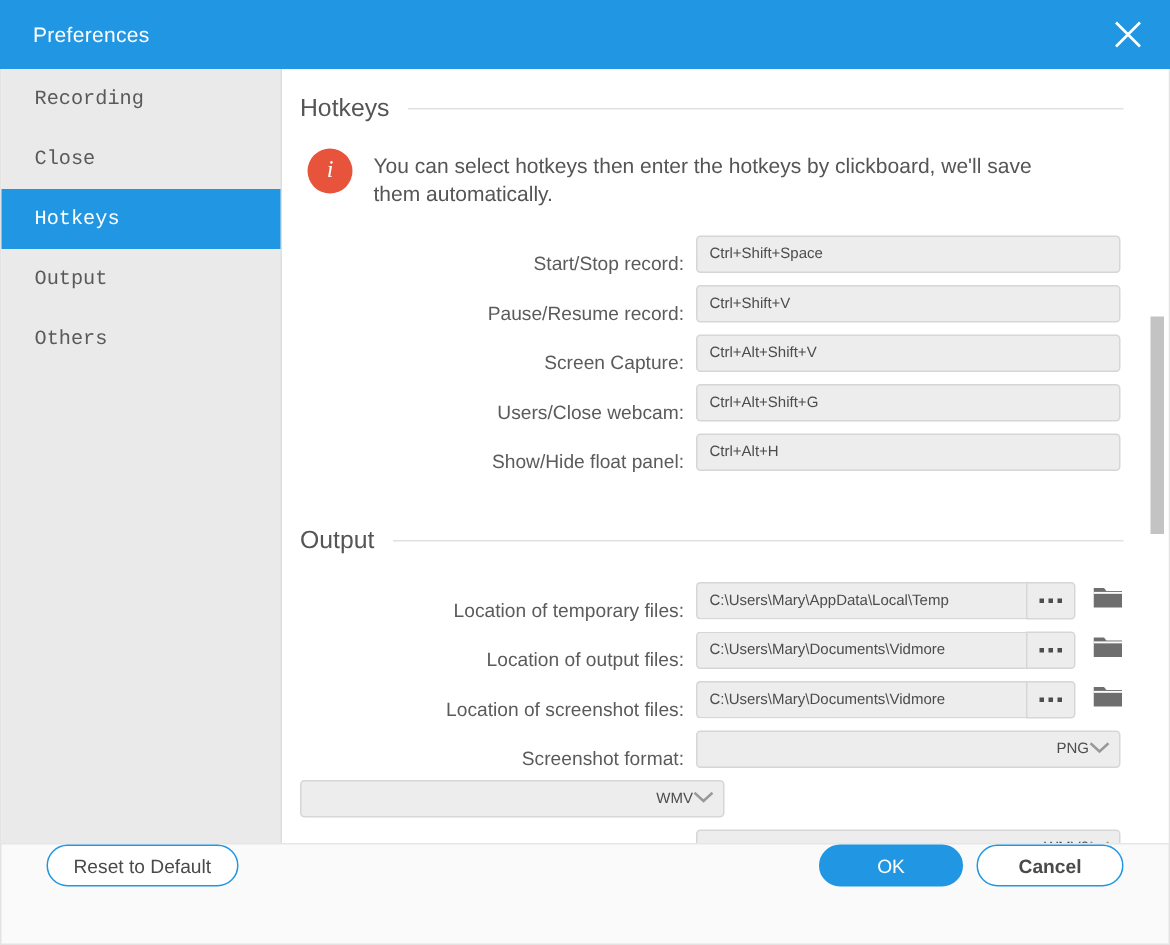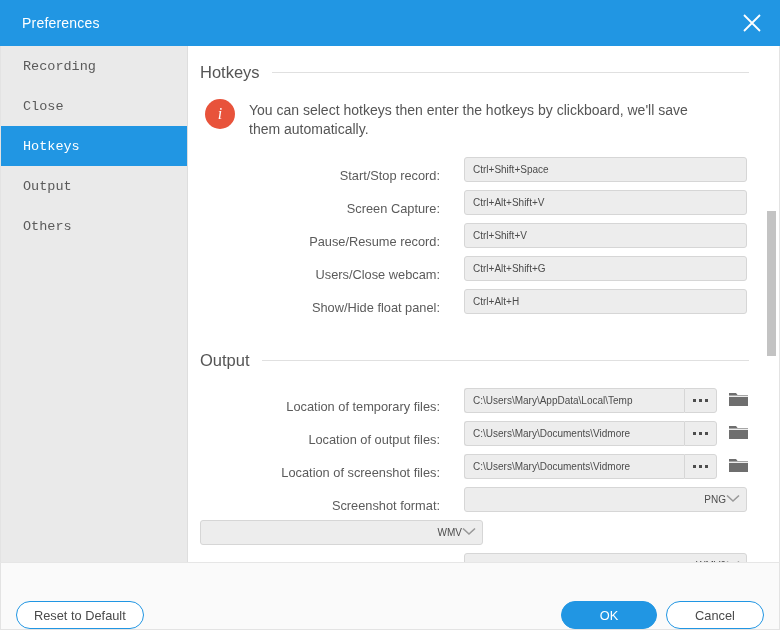--- a/index.html
+++ b/index.html
@@ -151,21 +151,21 @@
   .row {
     display: flex;
     align-items: center;
     height: 33px;
     margin-bottom: 0;
   }
   .row-label {
     width: 264px;
     min-width: 264px;
     text-align: right;
-    padding-right: 24px;
+    padding-right: 8px;
     box-sizing: border-box;
     font-size: 12.8px;
     color: #5b5b5b;
     white-space: nowrap;
     margin-top: 11px;
   }
   .field {
     height: 25px;
     background: #ededed;
     border: 1px solid #d6d6d6;
@@ -244,22 +244,22 @@
 
   
   .footer {
     height: 68px;
     min-height: 68px;
     background: #fafafa;
     border: 1px solid #e3e3e3;
     border-top: 1px solid #e6e6e6;
     box-sizing: border-box;
     display: flex;
-    align-items: flex-end;
-    padding: 0 15px;
+    align-items: flex-start;
+    padding: 0 30px;
   }
   .btn {
     height: 28px;
     border-radius: 14px;
     display: inline-flex;
     align-items: center;
     justify-content: center;
     font-size: 12.8px;
     cursor: pointer;
     box-sizing: border-box;
@@ -269,21 +269,21 @@
     border: 1px solid #2196e3;
     color: #4a4a4a;
   }
   .btn-reset { padding: 0 17px; }
   .btn-primary {
     background: #2196e3;
     border: 1px solid #2196e3;
     color: #ffffff;
     width: 96px;
   }
-  .btn-cancel { width: 98px; }
+  .btn-cancel { width: 98px; font-weight: bold; }
   .footer-spacer { flex: 1; }
   .btn-gap { width: 9px; }
 </style>
 </head>
 <body>
 
 <div class="window">
 
   <div class="titlebar">
     <span class="title-text">Preferences</span>
@@ -328,26 +328,26 @@
           <div class="info-circle">i</div>
           <div class="notice-text">You can select hotkeys then enter the hotkeys by clickboard, we'll save them automatically.</div>
         </div>
 
         <div class="rows">
           <div class="row">
             <div class="row-label">Start/Stop record:</div>
             <div class="field hotkey">Ctrl+Shift+Space</div>
           </div>
           <div class="row">
+            <div class="row-label">Pause/Resume record:</div>
+            <div class="field hotkey">Ctrl+Shift+V</div>
+          </div>
+          <div class="row">
             <div class="row-label">Screen Capture:</div>
             <div class="field hotkey">Ctrl+Alt+Shift+V</div>
-          </div>
-          <div class="row">
-            <div class="row-label">Pause/Resume record:</div>
-            <div class="field hotkey">Ctrl+Shift+V</div>
           </div>
           <div class="row">
             <div class="row-label">Users/Close webcam:</div>
             <div class="field hotkey">Ctrl+Alt+Shift+G</div>
           </div>
           <div class="row">
             <div class="row-label">Show/Hide float panel:</div>
             <div class="field hotkey">Ctrl+Alt+H</div>
           </div>
         </div>

